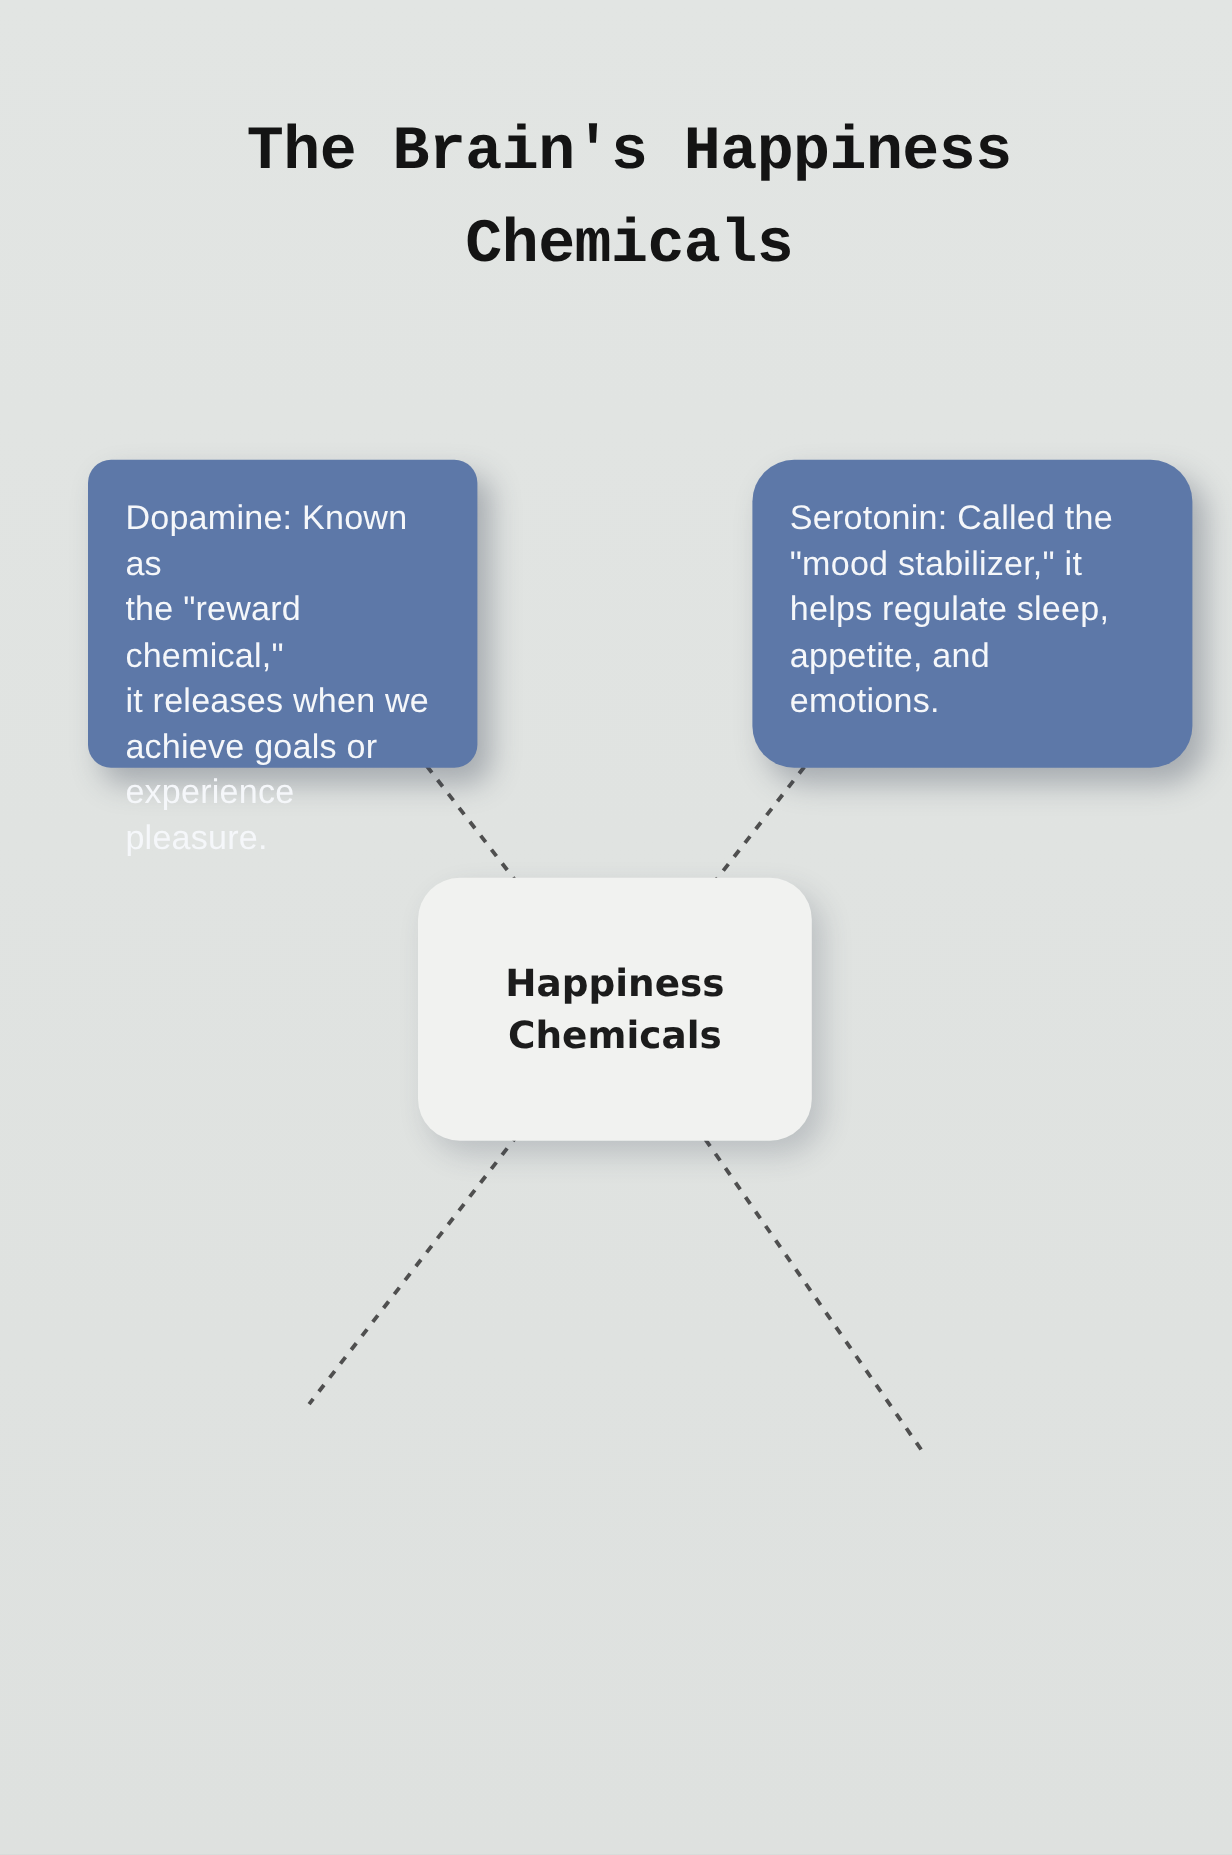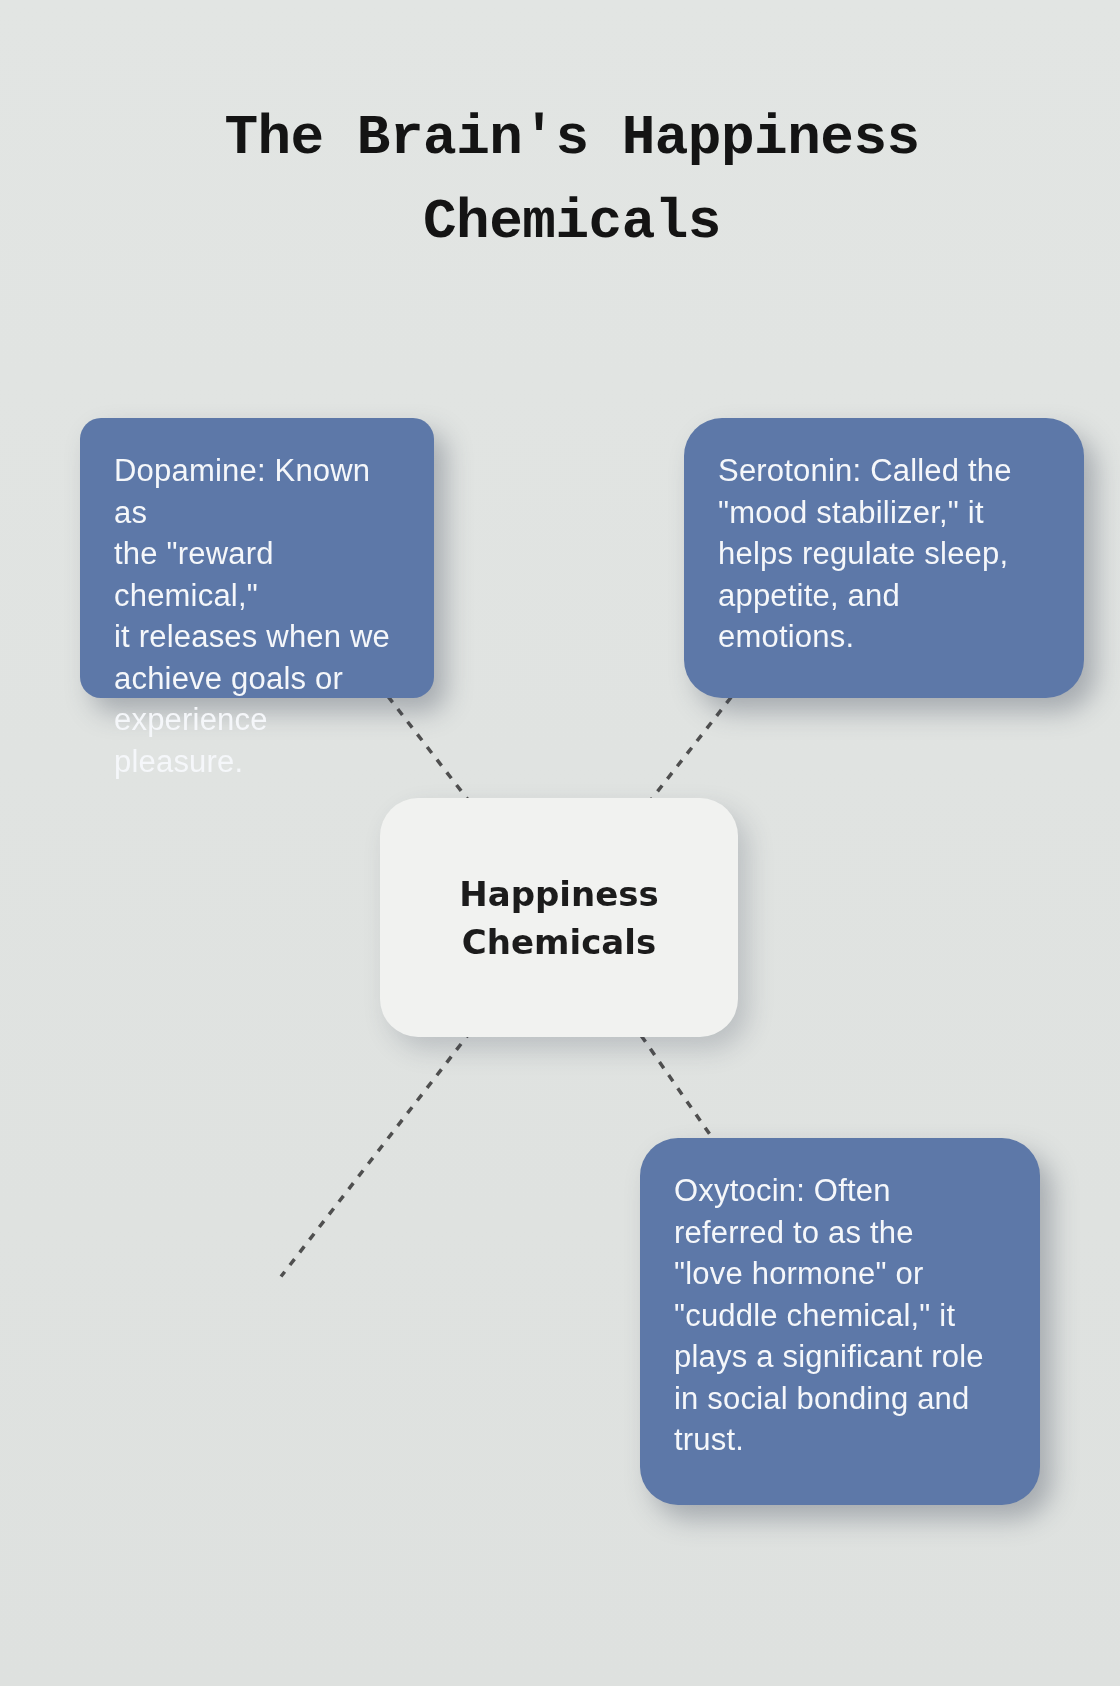--- a/index.html
+++ b/index.html
@@ -116,23 +116,14 @@
 appetite, and
 emotions.</p>
   </div>
 
   <div class="node center">
     <p class="center-text">Happiness
 Chemicals</p>
   </div>
 
 
-  <div class="node blue pos-oxytocin">
-    <p class="node-text">Oxytocin: Often
-referred to as the
-"love hormone" or
-"cuddle chemical," it
-plays a significant role
-in social bonding and
-trust.</p>
-  </div>
 
 </div>
 
 </body></html>

